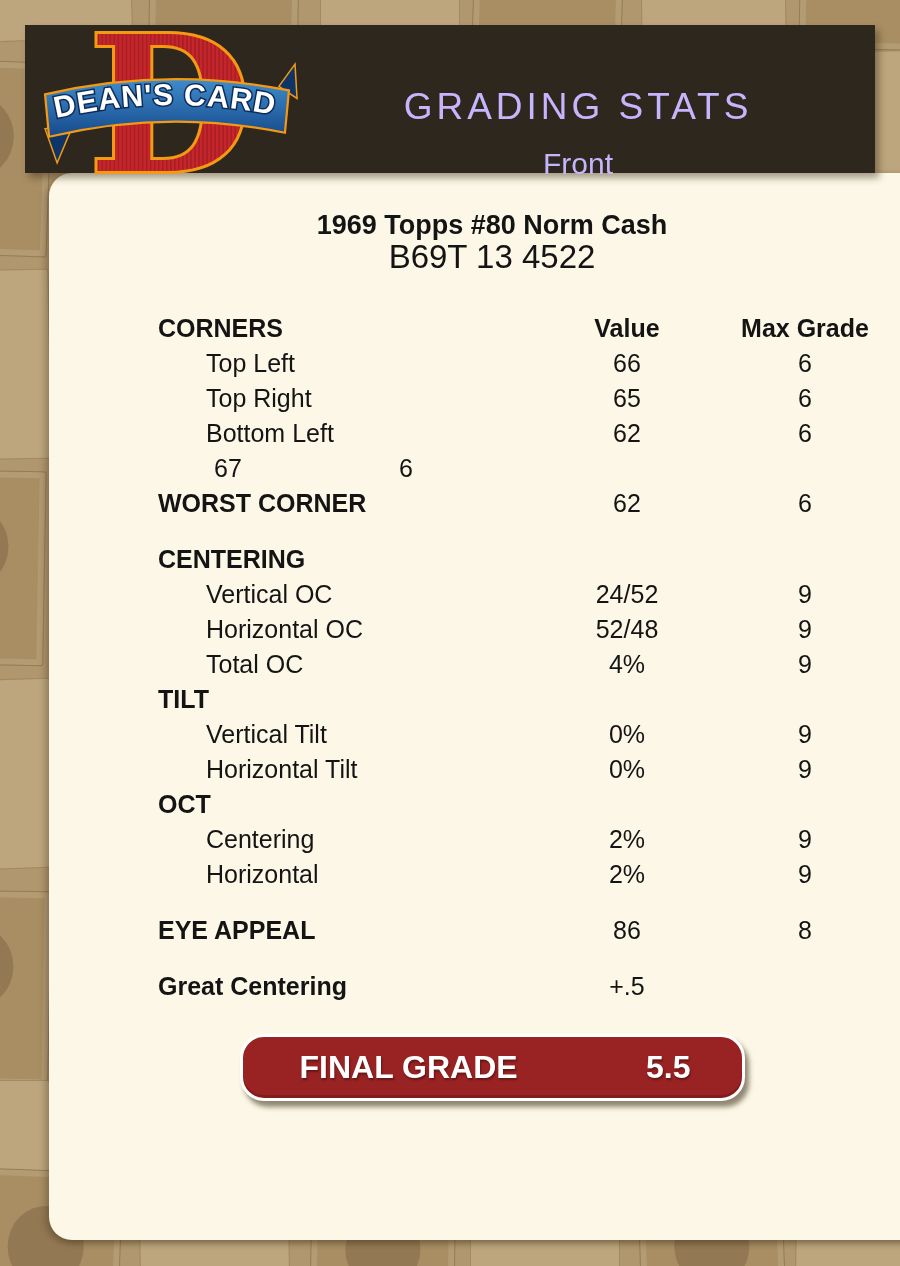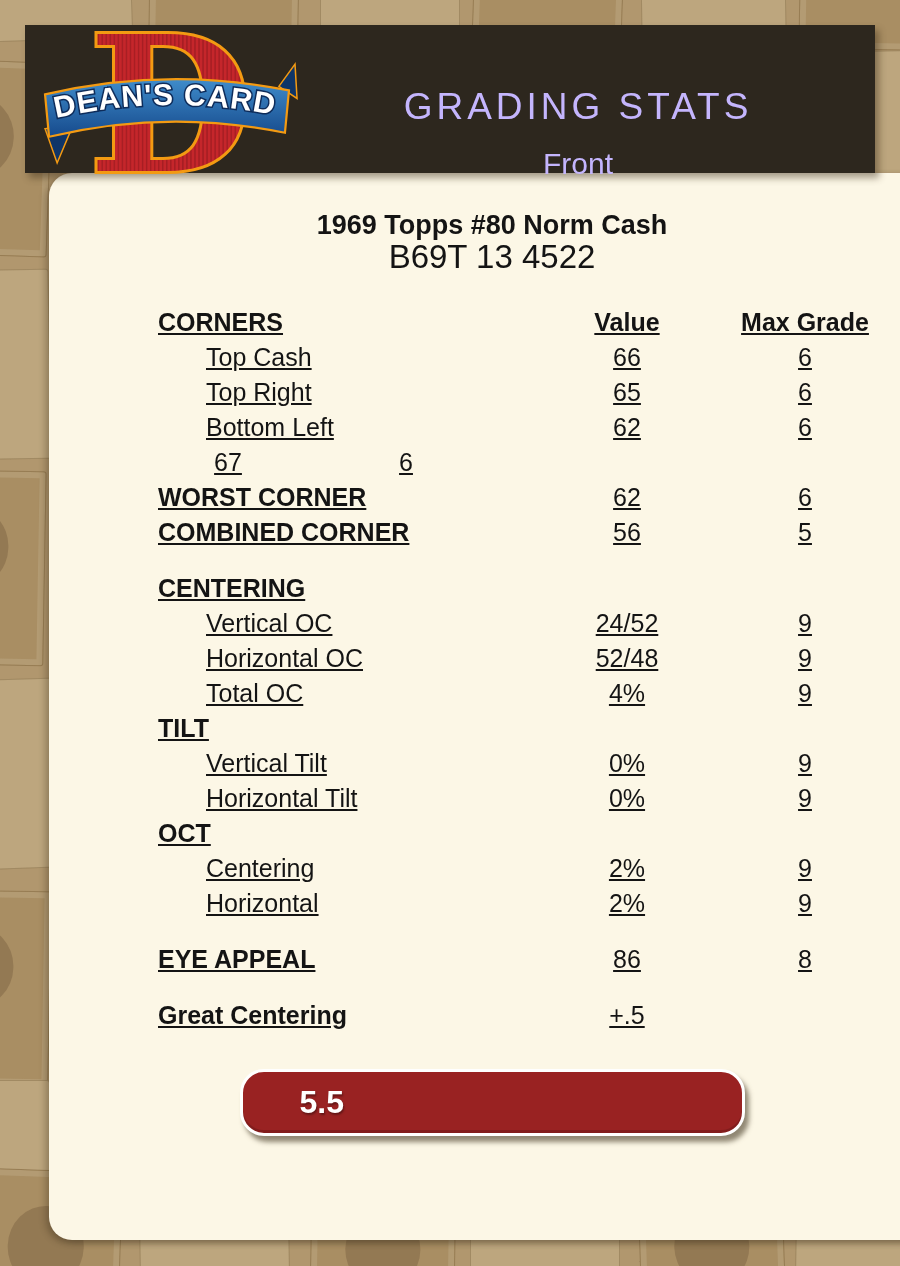--- a/index.html
+++ b/index.html
@@ -58,21 +58,21 @@
     position:absolute;left:49px;top:173px;width:886px;height:1067px;
     background:var(--panel-bg);z-index:1;
     box-shadow:-4px 3px 6px rgba(60,45,25,.30), 4px 3px 6px rgba(60,45,25,.30);
     border-radius:23px;
   }
   .card-title{margin-top:37px;text-align:center;font-size:27px;font-weight:700;line-height:31px;}
   .card-serial{text-align:center;font-size:33px;line-height:31px;}
 
   
   .gtable{margin-top:36px;padding:0 55px 0 109px;font-size:25px;}
-  .row{height:35px;display:flex;align-items:flex-start;text-decoration:underline;}
+  .row{height:35px;display:flex;align-items:flex-end;}
   .row.gap-before{margin-top:21px;}
   .c-label{flex:1;white-space:nowrap;}
   .row.indent .c-label{padding-left:48px;}
   .row.bold .c-label{font-weight:700;}
   .c-value{width:140px;text-align:center;white-space:nowrap;}
   .c-max{width:150px;margin-left:33px;text-align:center;white-space:nowrap;}
   .row.header-row .c-value,.row.header-row .c-max{font-weight:700;}
   .row.wide-value .c-value{transform:translateX(-53px);}
 
   
@@ -161,21 +161,21 @@
     <div class="card-serial">B69T 13 4522</div>
 
     <div class="gtable">
   <div class="row bold header-row">
     <span class="c-label">CORNERS</span>
     <span class="c-value">Value</span>
     <span class="c-max">Max Grade</span>
   </div>
 
   <div class="row indent">
-    <span class="c-label">Top Cash</span>
+    <span class="c-label">Top Left</span>
     <span class="c-value">66</span>
     <span class="c-max">6</span>
   </div>
 
   <div class="row indent">
     <span class="c-label">Top Right</span>
     <span class="c-value">65</span>
     <span class="c-max">6</span>
   </div>
 
@@ -189,25 +189,20 @@
     <span class="c-value">67</span>
     <span class="c-max">6</span>
   </div>
 
   <div class="row bold">
     <span class="c-label">WORST CORNER</span>
     <span class="c-value">62</span>
     <span class="c-max">6</span>
   </div>
 
-  <div class="row bold">
-    <span class="c-label">COMBINED CORNER</span>
-    <span class="c-value">56</span>
-    <span class="c-max">5</span>
-  </div>
 
   <div class="row bold gap-before">
     <span class="c-label">CENTERING</span>
     <span class="c-value"></span>
     <span class="c-max"></span>
   </div>
 
   <div class="row indent">
     <span class="c-label">Vertical OC</span>
     <span class="c-value">24/52</span>
@@ -270,17 +265,18 @@
   </div>
 
   <div class="row bold gap-before">
     <span class="c-label">Great Centering</span>
     <span class="c-value">+.5</span>
     <span class="c-max"></span>
   </div>
 </div>
 
     <div class="final">
+      <span>FINAL GRADE</span>
       <span>5.5</span>
     </div>
   </div>
 
 </div>
 
 </body></html>

